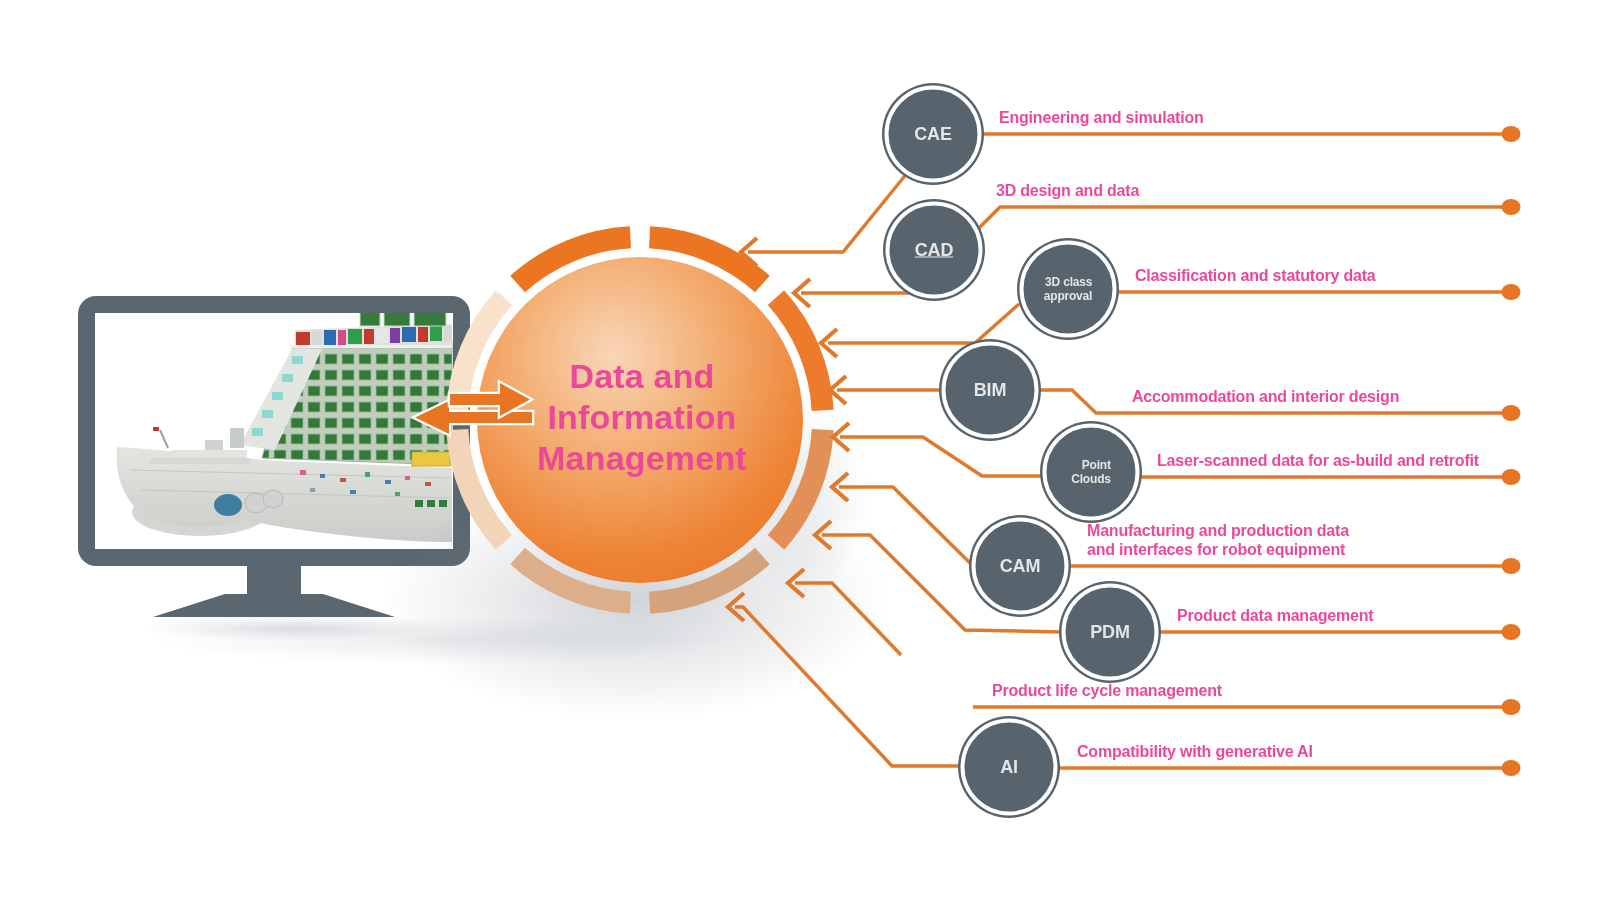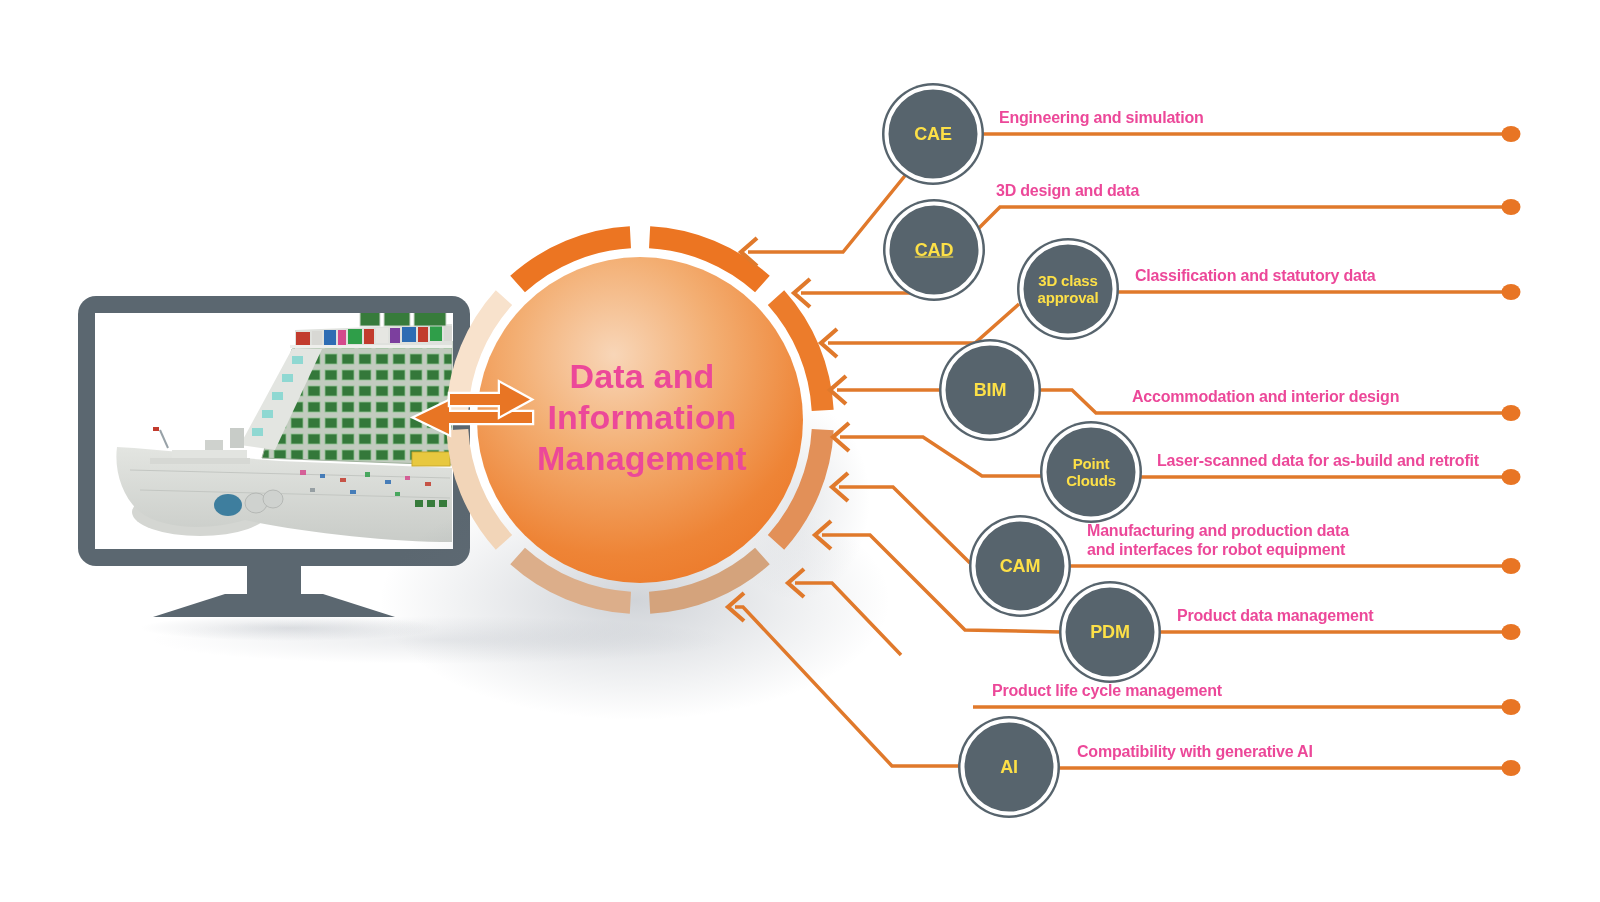--- a/index.html
+++ b/index.html
@@ -11,24 +11,24 @@
   .overlay{position:absolute;left:0;top:0;width:1600px;height:902px;z-index:2;pointer-events:none;}
   .center-title{
     position:absolute;left:477px;top:356px;width:330px;
     text-align:center;color:#ec4899;font-size:34px;font-weight:bold;
     line-height:1.21;white-space:pre-line;letter-spacing:0.2px;
   }
   .node{
     position:absolute;width:89px;height:89px;border-radius:50%;
     background:#57646d;border:4px solid #ffffff;box-shadow:0 0 0 2.5px #57646d;
     display:flex;align-items:center;justify-content:center;text-align:center;
-    color:#fde047;font-weight:bold;font-size:18px;line-height:1.12;
+    color:#e5e5e5;font-weight:bold;font-size:18px;line-height:1.12;
     white-space:pre-line;transform:translate(-50%,-50%);letter-spacing:-0.2px;
   }
-  .node.small-label{font-size:15px;}
+  .node.small-label{font-size:12px;text-align:right;}
   .desc{
     position:absolute;transform:translateY(-100%);
     color:#ec4899;font-weight:bold;font-size:16px;line-height:1.18;
     letter-spacing:-0.2px;white-space:pre-line;
   }
 </style>
 </head>
 <body>
 
 <div class="canvas">

